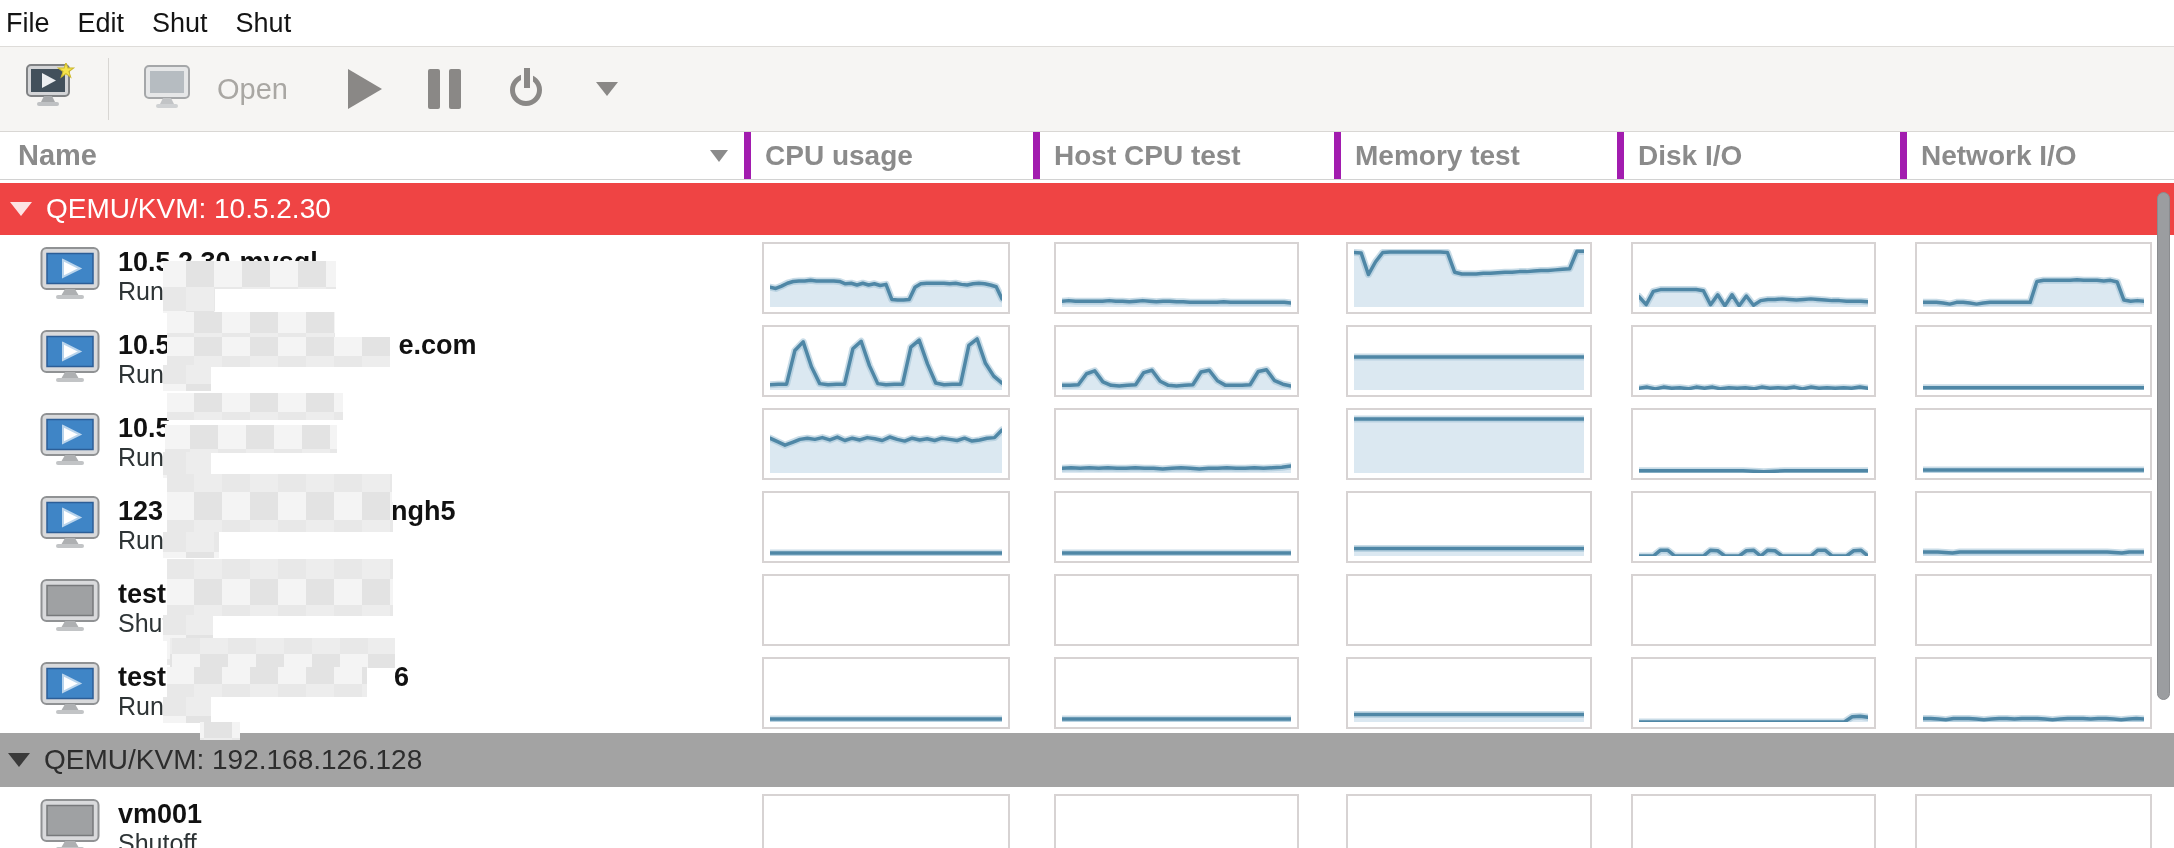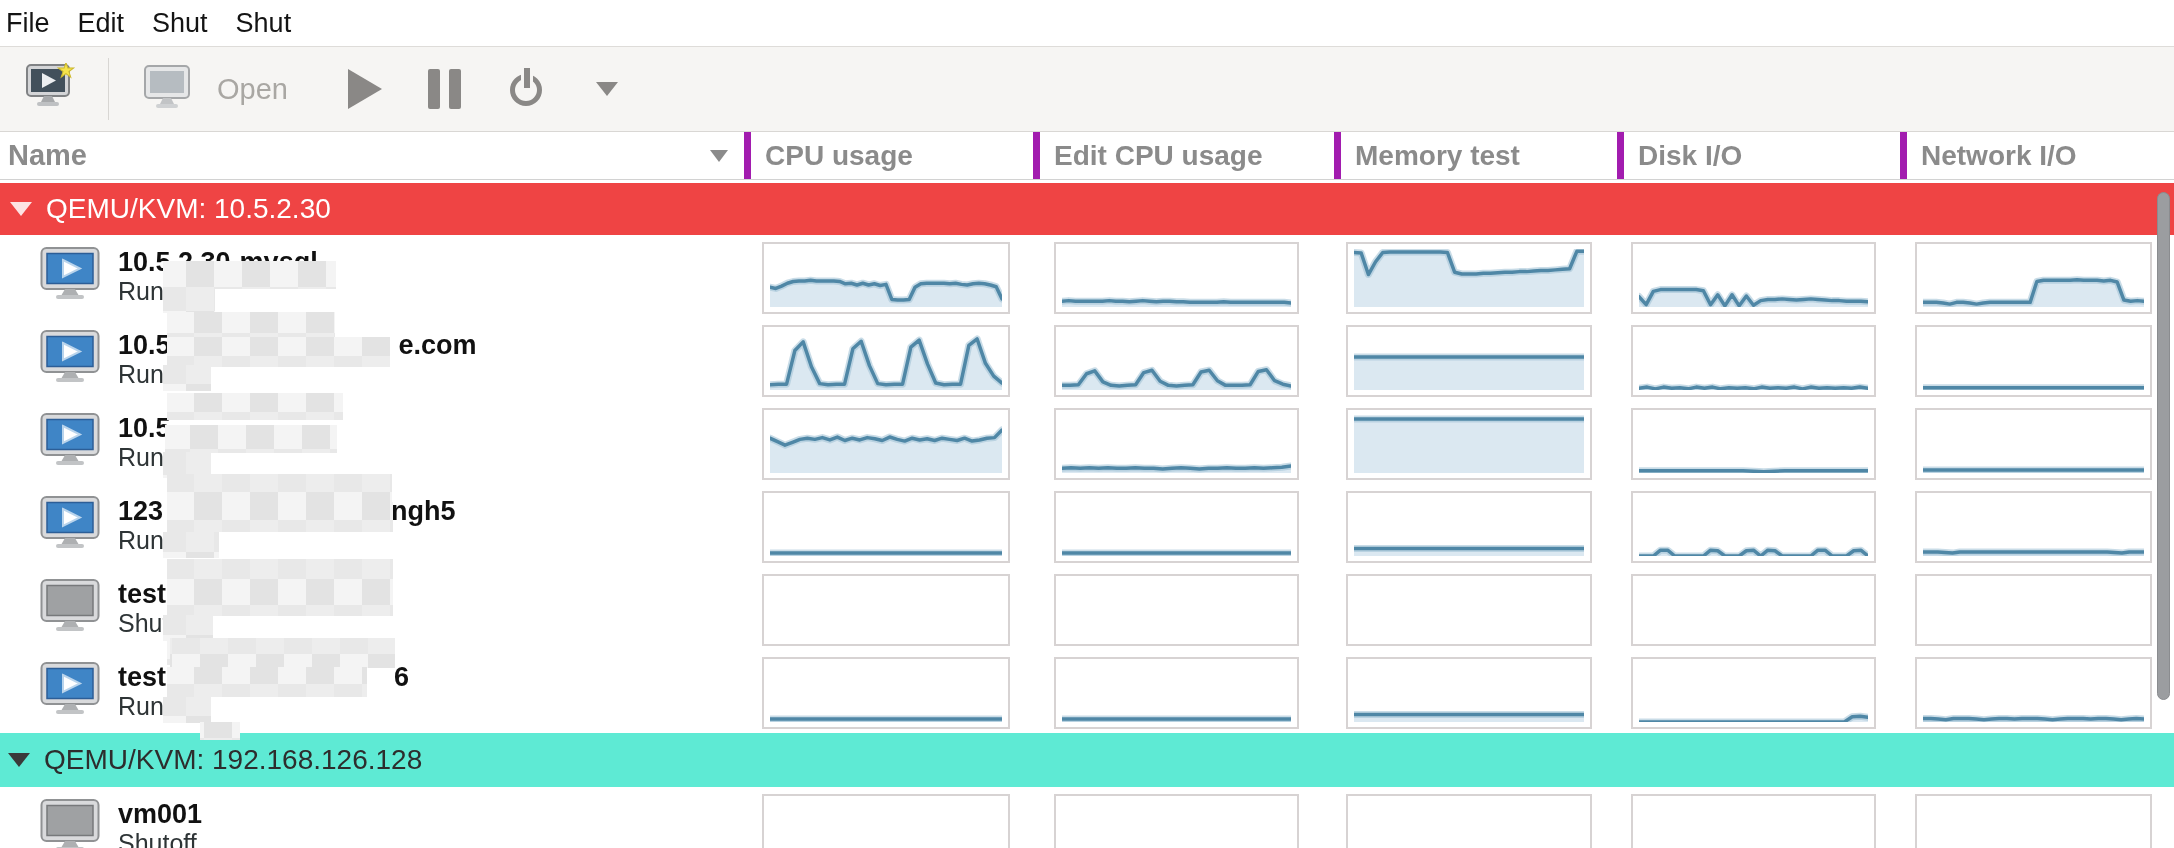--- a/index.html
+++ b/index.html
@@ -29,27 +29,27 @@
               box-shadow:-3px 0 0 #f6f5f3,3px 0 0 #f6f5f3;}
   .tb-power{margin-left:47px;}
   .caret{width:0;height:0;border-left:11px solid transparent;border-right:11px solid transparent;
          border-top:14px solid #8a8886;}
   .tb-caret{margin-left:50px;}
   
   .grid{display:grid;grid-template-columns:744px 289px 301px 283px 283px 274px;}
   .header{height:47px;border-bottom:1px solid #d2d2d2;align-items:center;}
   .hcell{position:relative;height:100%;display:flex;align-items:center;
          font-size:28px;font-weight:bold;color:#8b8b8b;padding-left:14px;box-sizing:border-box;}
-  .hcell.first{padding-left:8px;font-size:29px;}
+  .hcell.first{padding-left:18px;font-size:29px;}
   .hcell+.hcell{border-left:7px solid #a21caf;}
   .sort-tri{position:absolute;right:16px;top:18px;width:0;height:0;
             border-left:9px solid transparent;border-right:9px solid transparent;
             border-top:12px solid #8b8b8b;}
   
-  .conn-row{height:54px;display:flex;align-items:center;background:#5eead4;}
+  .conn-row{height:54px;display:flex;align-items:center;background:#a3a3a3;}
   .conn-row.selected{height:52px;margin-top:3px;background:#ef4444;}
   .conn-tri{width:0;height:0;border-left:11px solid transparent;border-right:11px solid transparent;
             border-top:14px solid #3a3a3a;margin-left:8px;}
   .conn-row.selected .conn-tri{border-top-color:rgba(255,255,255,.85);margin-left:10px;}
   .conn-label{font-size:28px;color:#2d2d2d;margin-left:14px;}
   .conn-row.selected .conn-label{color:#ffffff;}
   
   .vm-row{height:83px;position:relative;}
   .name-cell{position:relative;}
   .vm-icon{position:absolute;left:39px;top:12px;width:62px;height:52px;}
@@ -129,21 +129,21 @@
       <span class="caret"></span>
     </div>
   </div>
 
   <div class="grid header">
     <div class="hcell first">
       <span>Name</span>
       <span class="sort-tri"></span>
     </div>
     <div class="hcell">CPU usage</div>
-    <div class="hcell">Edit CPU usage</div>
+    <div class="hcell">Host CPU test</div>
     <div class="hcell">Memory test</div>
     <div class="hcell">Disk I/O</div>
     <div class="hcell">Network I/O</div>
   </div>
 
   <div id="vm-list">
       <div class="conn-row selected">
         <span class="conn-tri"></span>
         <span class="conn-label">QEMU/KVM: 10.5.2.30</span>
       </div>

